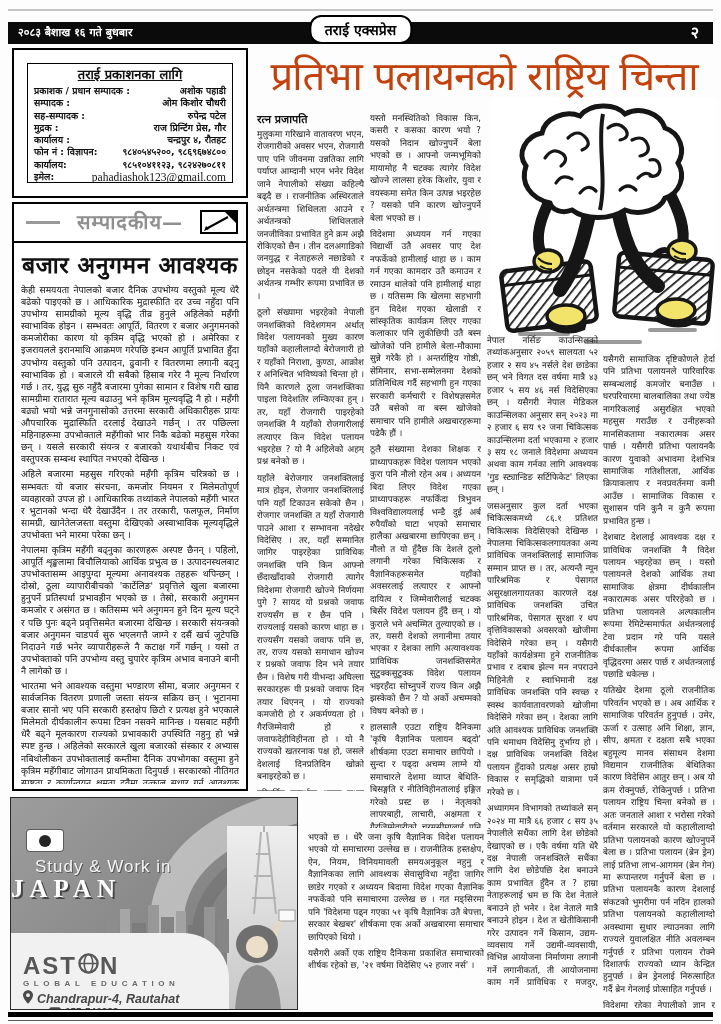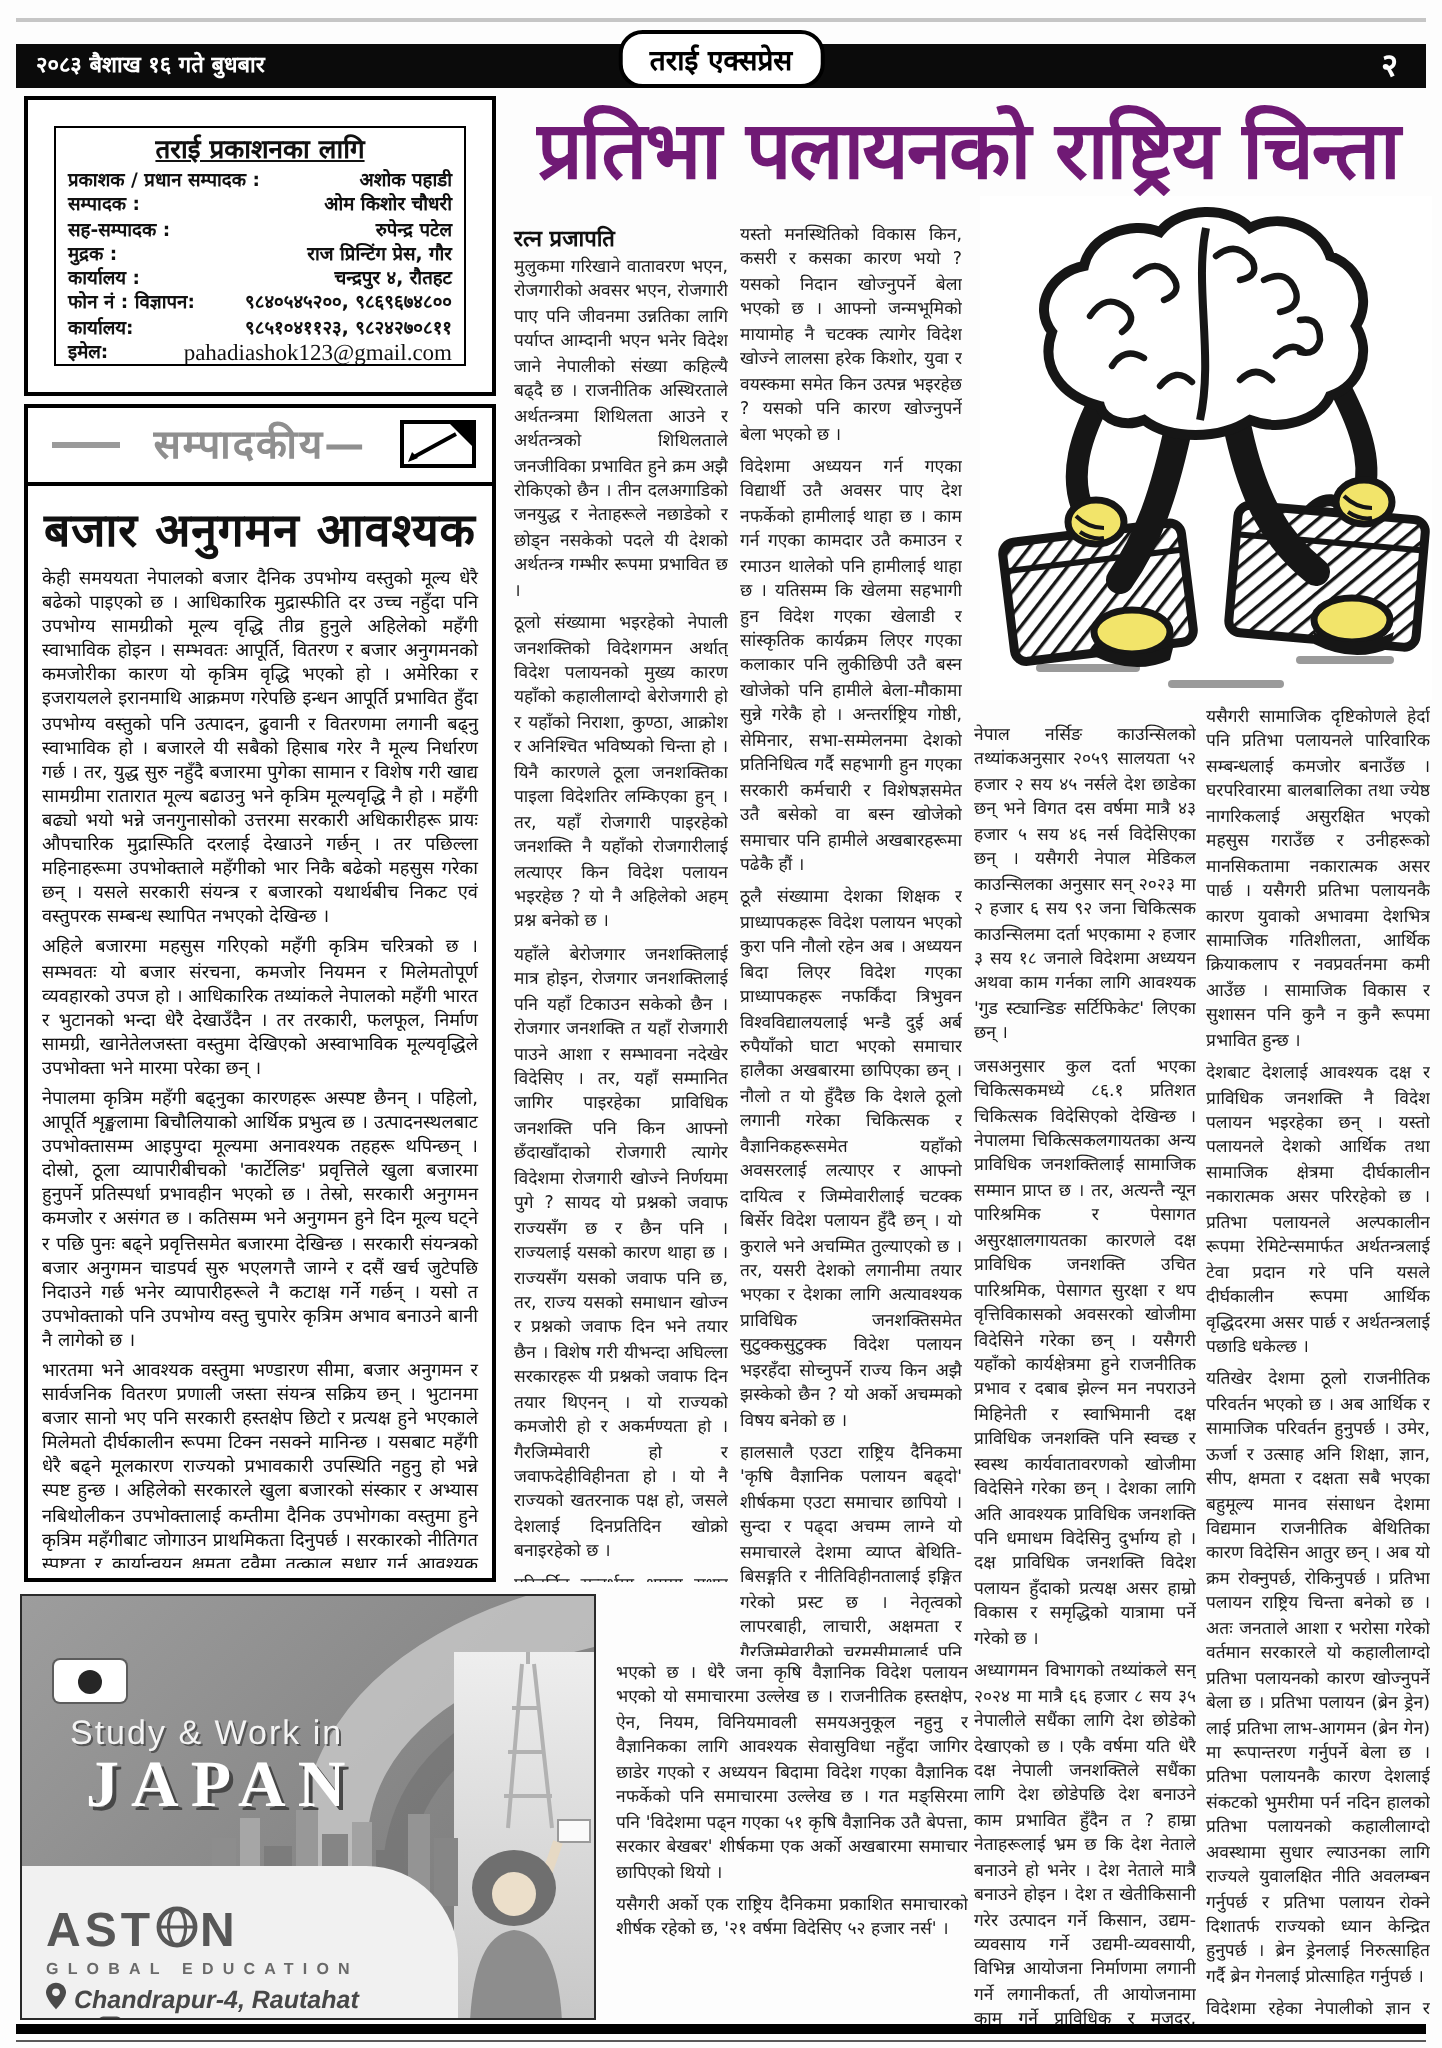--- a/index.html
+++ b/index.html
@@ -29,43 +29,43 @@
          box-sizing:border-box;background:#fff}
   .ed-head{position:relative;height:37px;border-bottom:2px solid #000}
   .ed-dash{position:absolute;left:12px;top:17px;width:34px;height:3px;background:#9a9a9a}
   .ed-label{text-align:center;font-size:20px;font-weight:bold;color:#8f8f8f;line-height:37px;letter-spacing:1px}
   .ed-pen{position:absolute;right:8px;top:6px;width:38px;height:24px}
   .ed-title{text-align:center;font-size:23px;font-weight:bold;margin:5px 0 2px;letter-spacing:0.5px}
   .ed-body{padding:2px 7px;font-size:9.1px;line-height:1.33;text-align:justify;overflow:hidden;height:498px}
   .ed-body p{margin:0 0 3px}
 
   
-  .headline{position:absolute;left:252px;top:46px;width:464px;height:60px;font-size:40px;font-weight:700;
-            text-align:center;line-height:60px;letter-spacing:-1px;white-space:nowrap;color:#701a75}
+  .headline{position:absolute;left:252px;top:46px;width:464px;height:60px;font-size:40px;font-weight:400;
+            text-align:center;line-height:60px;letter-spacing:-1px;white-space:nowrap;color:#c2410c}
   .byline{position:absolute;left:257px;top:111px;width:108px;font-weight:bold;font-size:11px}
   .illus{position:absolute;left:490px;top:98px;width:226px;height:252px;background:#fff}
   .ncol{position:absolute;font-size:8.7px;line-height:1.43;text-align:justify;overflow:hidden;color:#1a1a1a}
   .ncol p{margin:0 0 4px}
   #col1{left:257px;top:128px;width:107px;height:663px}
   #col2{left:370px;top:112px;width:111px;height:716px}
   #col2b{left:308px;top:831px;width:176px;height:177px}
-  #col3{left:487px;top:362px;width:111px;height:655px}
+  #col3{left:487px;top:334px;width:111px;height:655px}
   #col4{left:603px;top:353px;width:112px;height:655px}
 
   
   .ad{position:absolute;left:10px;top:797px;width:288px;height:213px;overflow:hidden;
       background:linear-gradient(135deg,#9d9d9d,#767676);border:1px solid #2a2a2a;box-sizing:border-box}
   .ad-swoosh{position:absolute;left:0;top:0;width:100%;height:100%}
   .ad-girl{position:absolute;right:0;top:28px;width:70px;height:185px;background:linear-gradient(#eeeeee,#c7c7c7)}
   .ad-flag{position:absolute;left:16px;top:32px;width:36px;height:21px;background:#fff;border-radius:3px;
            box-shadow:0 0 0 1px #5c5c5c}
   .ad-flag .dot{width:12px;height:12px;border-radius:50%;background:#262626;margin:4.5px auto 0}
   .ad-tag{position:absolute;left:24px;top:59px;font-size:17px;color:#f4f4f4;font-family:"Liberation Sans",sans-serif;
           letter-spacing:1px;text-shadow:1px 1px 0 #555}
-  .ad-country{position:absolute;left:32px;top:77px;font-size:33px;font-weight:900;color:#fff;
+  .ad-country{position:absolute;left:0;top:77px;font-size:25px;font-weight:900;color:#fff;
               font-family:"Liberation Serif",serif;letter-spacing:6px;text-shadow:2px 2px 0 #474747}
   .ad-skyline{position:absolute;left:95px;top:103px;width:128px;height:52px}
   .ad-white{position:absolute;left:0;bottom:0;width:218px;height:76px;background:#f1f1f1;
             border-top-right-radius:46px;padding:20px 0 0 12px;box-sizing:border-box}
   .aston{display:flex;align-items:center;font-size:24px;font-weight:900;color:#575757;letter-spacing:2px;
          line-height:1;font-family:"Liberation Sans",sans-serif}
   .aston svg{margin:0 1px}
   .aston-sub{font-size:8px;letter-spacing:4.6px;color:#6a6a6a;font-weight:bold;margin:1px 0 2px;
              font-family:"Liberation Sans",sans-serif}
   .ad-line{display:flex;align-items:center;gap:4px;color:#474747;font-weight:bold;

